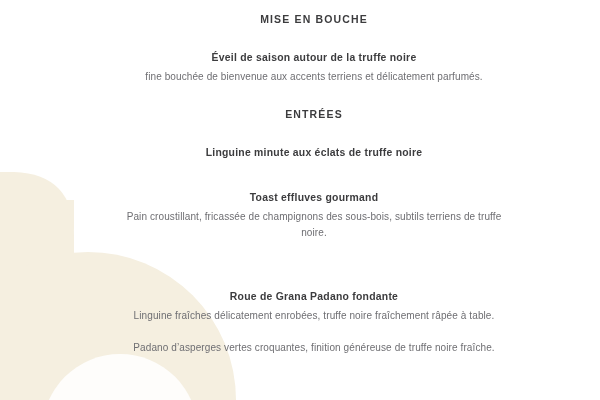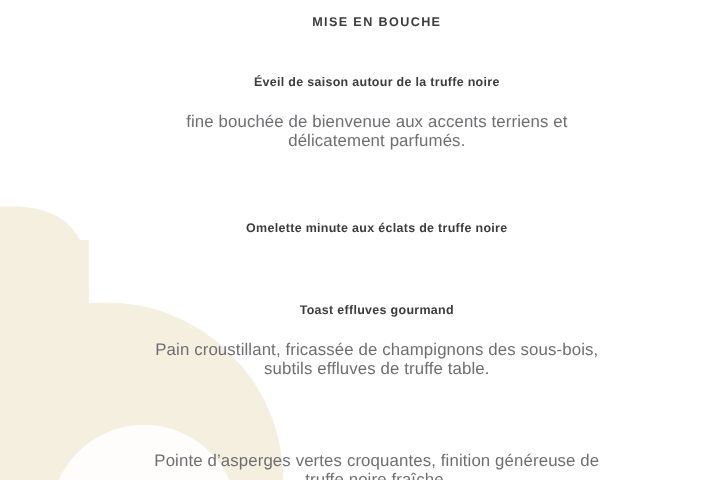--- a/index.html
+++ b/index.html
@@ -66,25 +66,25 @@
   .dish {
     margin: 0;
   }
 
   .dish-name {
     font-size: 10.4px;
     font-weight: bold;
     letter-spacing: 0.25px;
     color: #3c3c3e;
     line-height: 15px;
-    margin: 16px;
+    margin: 4px;
   }
 
   .dish-desc {
-    font-size: 14px;
+    font-size: 10px;
     font-weight: normal;
     letter-spacing: 0.1px;
     color: #6e6e72;
     line-height: 16px;
     margin: 2px auto 0 auto;
     max-width: 400px;
   }
 
   .gap-sm { height: 14px; }
   .gap-md { height: 22px; }
@@ -112,37 +112,42 @@
       <div class="section-gap-after-heading"></div>
       <div class="dish">
         <div class="dish-name">Éveil de saison autour de la truffe noire</div>
         <div class="dish-desc">fine bouchée de bienvenue aux accents terriens et délicatement parfumés.</div>
       </div>
     </div>
 
     <div class="gap-md"></div>
 
     <div class="section">
+      <div class="section-heading">ENTRÉES</div>
       <div class="section-gap-after-heading"></div>
       <div class="dish">
-        <div class="dish-name">Omelette minute aux éclats de truffe noire</div>
+        <div class="dish-name">Linguine minute aux éclats de truffe noire</div>
       </div>
       <div class="gap-md"></div>
       <div class="dish">
         <div class="dish-name">Toast effluves gourmand</div>
-        <div class="dish-desc">Pain croustillant, fricassée de champignons des sous-bois, subtils effluves de truffe table.</div>
+        <div class="dish-desc">Pain croustillant, fricassée de champignons des sous-bois, subtils terriens de truffe noire.</div>
       </div>
     </div>
 
     <div class="gap-lg"></div>
 
     <div class="section">
       <div class="section-gap-after-heading"></div>
+      <div class="dish">
+        <div class="dish-name">Roue de Grana Padano fondante</div>
+        <div class="dish-desc">Linguine fraîches délicatement enrobées, truffe noire fraîchement râpée à table.</div>
+      </div>
       <div class="gap-sm"></div>
       <div class="dish">
-        <div class="dish-desc">Pointe d’asperges vertes croquantes, finition généreuse de truffe noire fraîche.</div>
+        <div class="dish-desc">Padano d’asperges vertes croquantes, finition généreuse de truffe noire fraîche.</div>
       </div>
     </div>
 
     <div class="gap-md"></div>
 
   </div>
 </div>
 
 </body></html>

